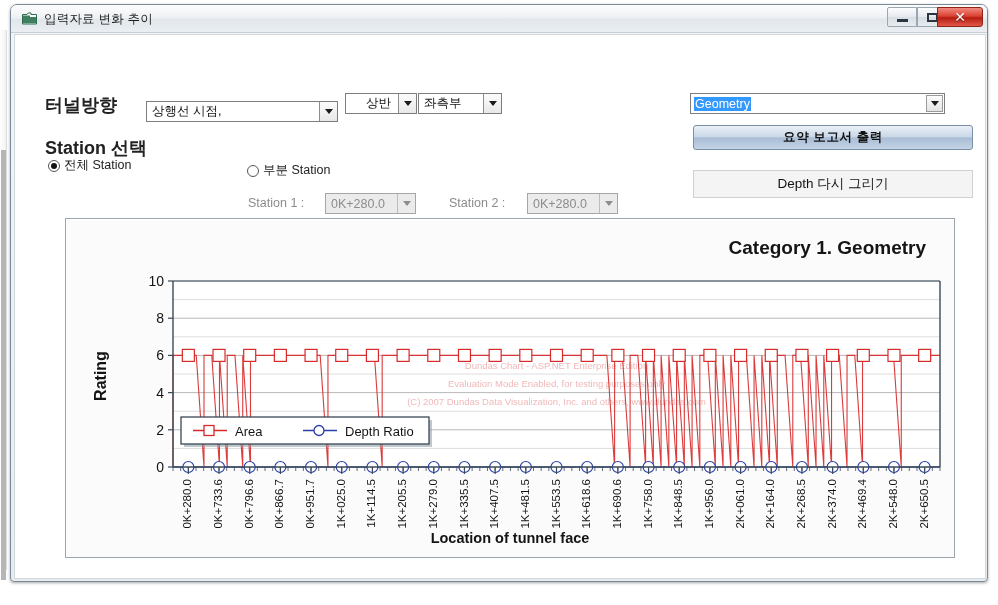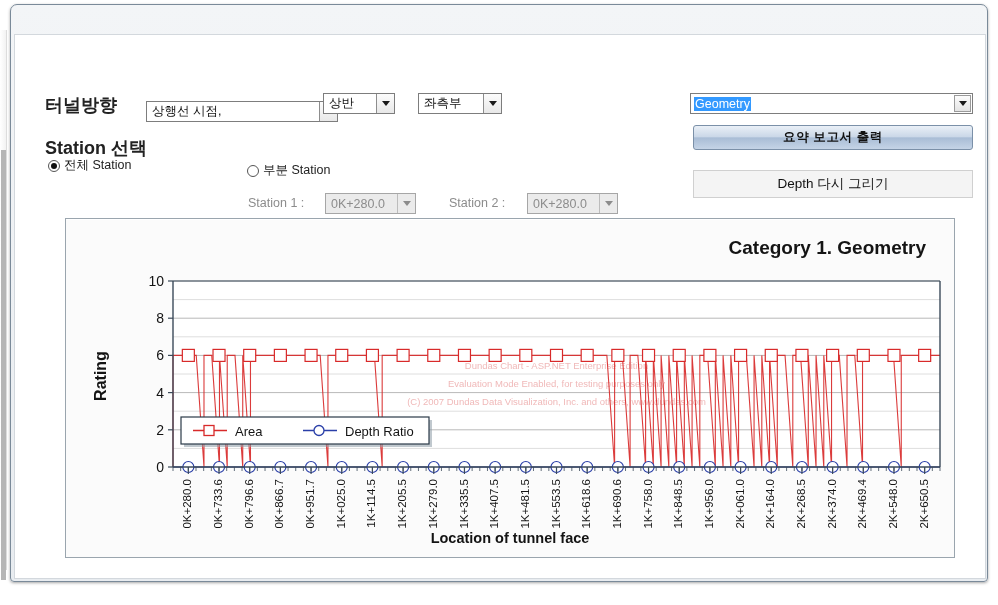--- a/index.html
+++ b/index.html
@@ -103,21 +103,21 @@
     border-left: 1px solid #8d8d8d;
     display: flex; align-items: center; justify-content: center;
   }
   .arrow-dn {
     width: 0; height: 0;
     border-left: 4.5px solid transparent;
     border-right: 4.5px solid transparent;
     border-top: 5px solid #1a1a1a;
   }
   #cmb-direction { left: 131px; top: 66px; width: 192px; }
-  #cmb-half      { left: 308px; top: 58px; width: 72px; }
+  #cmb-half      { left: 330px; top: 58px; width: 72px; padding-left: 15px; }
   #cmb-side      { left: 403px; top: 58px; width: 84px; }
 
   .combo.disabled {
     background: #ebebeb; border-color: #a6a6a6; color: #8c8c8c;
   }
   .combo.disabled .arrowbox {
     background: #ebebeb; border-left-color: #bcbcbc;
   }
   .combo.disabled .arrow-dn { border-top-color: #8c8c8c; }
   #cmb-st1 { left: 310px; top: 158px; width: 91px; }
@@ -136,21 +136,21 @@
   .radio-lbl { font-size: 12.5px; color: #222; white-space: nowrap; }
 
   .stlbl {
     position: absolute; font-size: 12.5px; color: #8c8c8c; white-space: nowrap;
   }
   #stlbl1 { left: 233px; top: 161px; }
   #stlbl2 { left: 434px; top: 161px; }
 
   
   #cmb-category {
-    position: absolute; left: 675px; top: 58px; width: 283px; height: 21px;
+    position: absolute; left: 675px; top: 58px; width: 255px; height: 21px;
     border: 1px solid #7d7d7d; background: #fff;
     display: flex; align-items: center;
   }
   #cmb-category .selval {
     margin-left: 3px; font-size: 12.5px;
     background: #3399ff; color: #ffffff; padding: 0 1px;
   }
   #cmb-category .arrowbox2 {
     position: absolute; right: 1px; top: 1px; bottom: 1px; width: 17px;
     background: linear-gradient(180deg,#fcfcfc,#e4e4e4);
@@ -209,20 +209,37 @@
 </style>
 </head>
 <body>
 
 <div id="left-scroll">
   <div id="left-scroll-thumb"></div>
 </div>
 
 <div id="window">
 
+  <div id="titlebar">
+    <svg id="title-icon" viewBox="0 0 15 13">
+      <path d="M0.5 2.5 L5 2.5 L6.2 1 L9 1 L9 2.5 L14.5 2.5 L14.5 12 L0.5 12 Z" fill="#ffffff" stroke="#2f6b4f" stroke-width="1"></path>
+      <path d="M1 3.5 L8 3.5 L8 5 L14 5 L14 11.2 L1 11.2 Z" fill="#3d7f5f"></path>
+    </svg>
+    <div id="title-text">입력자료 변화 추이</div>
+
+    <div class="winbtn" id="btn-min">
+      <div class="min-glyph"></div>
+    </div>
+    <div class="winbtn" id="btn-max">
+      <div class="max-glyph"></div>
+    </div>
+    <div class="winbtn" id="btn-close">
+      <div class="close-glyph">✕</div>
+    </div>
+  </div>
 
   <div id="client">
 
     <div class="lbl" id="lbl-direction">터널방향</div>
 
     <div class="combo" id="cmb-direction">
       <div class="cval">상행선 시점,</div>
       <div class="arrowbox">
           <div class="arrow-dn"></div>
         </div>

